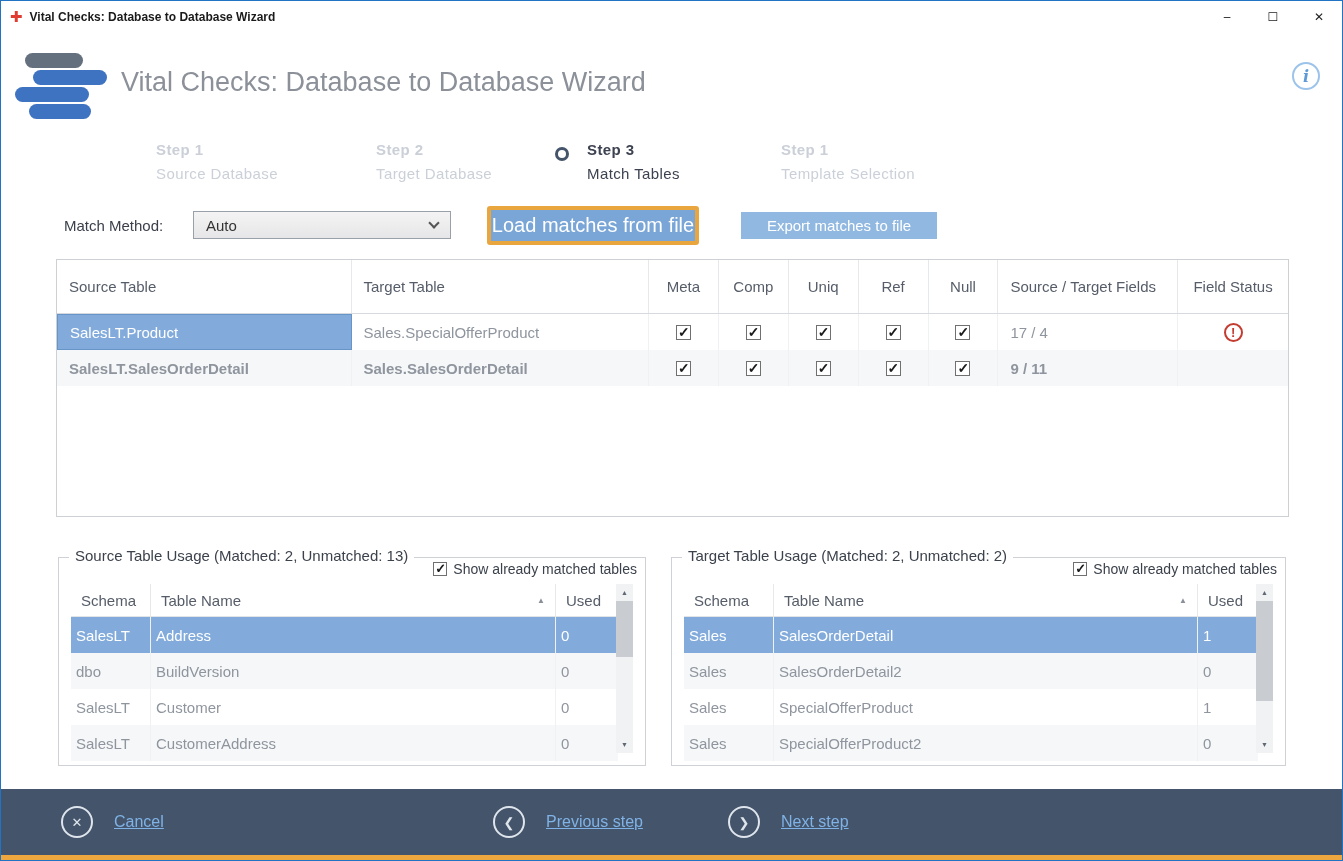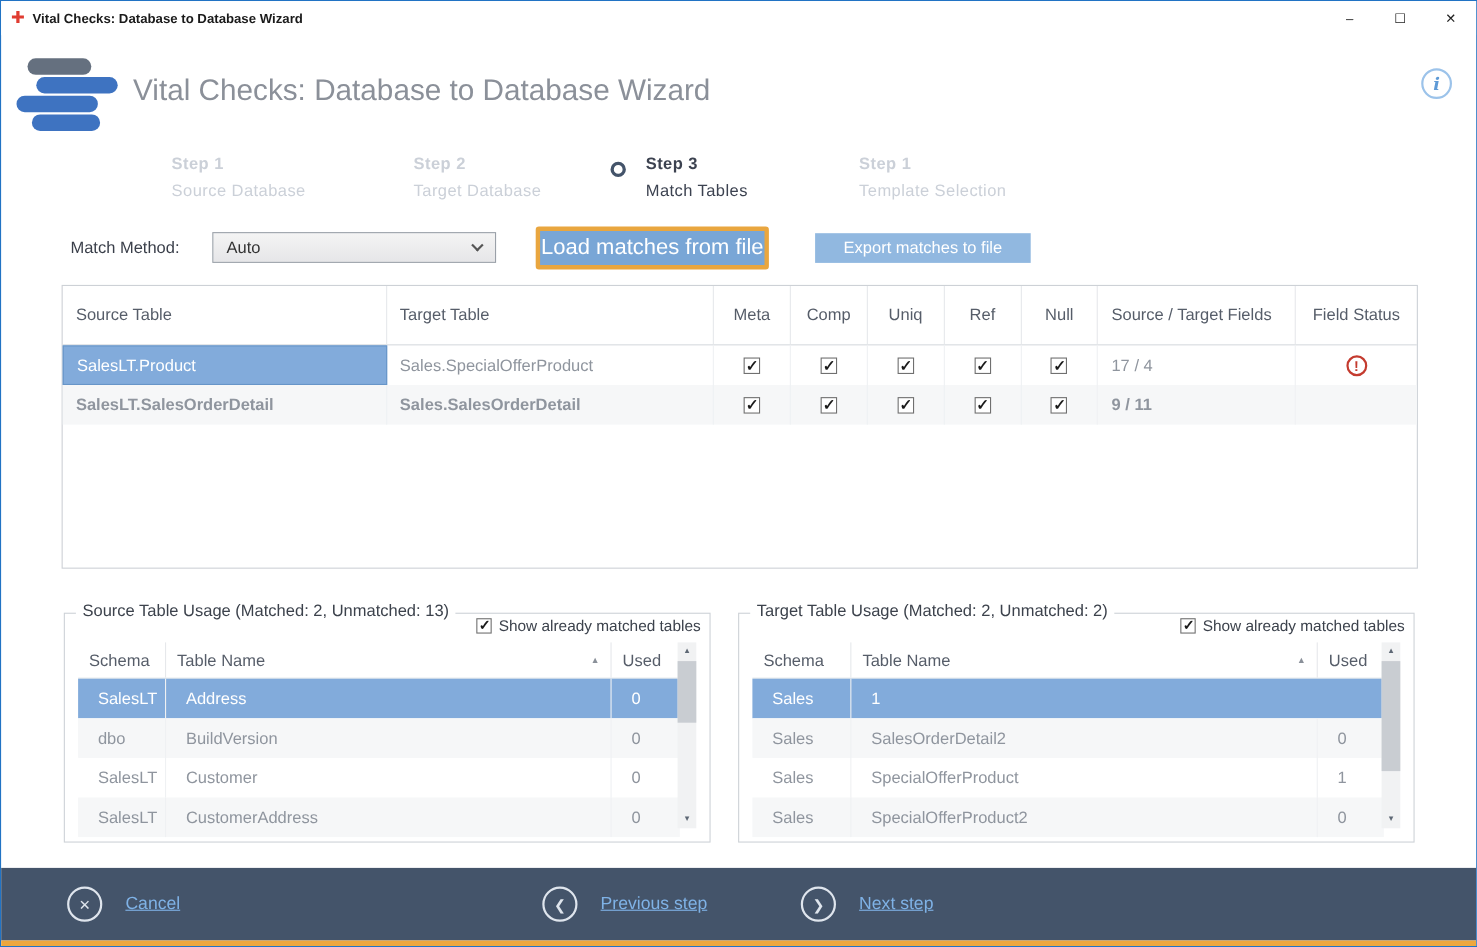--- a/index.html
+++ b/index.html
@@ -72,21 +72,21 @@
   .cb { width:14px; height:14px; border:1px solid #707070; background:#fff; position:relative; display:inline-block; }
   .cb.checked::after { content:"✓"; position:absolute; left:1px; top:-2px; font-size:13px; font-weight:700; color:#1a1a1a; }
   .u-table { position:absolute; left:12px; top:26px; }
   .u-header { display:flex; height:33px; border-bottom:1px solid #E2E5E8; font-size:15px; color:#565D69; }
   .u-hcell { display:flex; align-items:center; padding:0 10px; border-right:1px solid #E6E8EB; cursor:pointer; }
   .u-hcell:last-child { border-right:none; }
   .sort-asc { margin-left:auto; font-size:8px; color:#8A9099; }
   .u-row { display:flex; height:36px; font-size:15px; color:#8F959E; cursor:default; }
   .u-row.selected { background:#82ABDB; color:#fff; }
   .u-row.alt { background:#F6F7F8; }
-  .u-cell { display:flex; align-items:center; padding:0 18px; border-right:1px solid #EFF1F3; height:100%; overflow:hidden; white-space:nowrap; }
+  .u-cell { display:flex; align-items:center; padding:0 5px; border-right:1px solid #EFF1F3; height:100%; overflow:hidden; white-space:nowrap; }
   .u-cell:last-child { border-right:none; }
   .left  .u-schema { width:80px; } .left  .u-table-name { width:405px; } .left  .u-used { width:62px; }
   .right .u-schema { width:90px; } .right .u-table-name { width:424px; } .right .u-used { width:60px; }
   .scrollbar { position:absolute; top:26px; right:12px; bottom:12px; width:17px; background:#F1F2F3; display:flex; flex-direction:column; }
   .sb-btn { height:17px; display:flex; align-items:center; justify-content:center; font-size:7px; color:#5E6875; cursor:pointer; }
   .sb-thumb { background:#C9CDD2; margin:0; cursor:pointer; }
   .left  .sb-thumb { height:56px; }
   .right .sb-thumb { height:100px; }
 
   
@@ -269,20 +269,21 @@
         <div class="u-hcell u-schema">Schema</div>
         <div class="u-hcell u-table-name">
           <span>Table Name</span>
           <span class="sort-asc">▲</span>
         </div>
         <div class="u-hcell u-used">Used</div>
       </div>
       <div>
           <div class="u-row selected">
             <div class="u-cell u-schema">Sales</div>
+            <div class="u-cell u-table-name">SalesOrderDetail</div>
             <div class="u-cell u-used">1</div>
           </div>
           <div class="u-row alt">
             <div class="u-cell u-schema">Sales</div>
             <div class="u-cell u-table-name">SalesOrderDetail2</div>
             <div class="u-cell u-used">0</div>
           </div>
           <div class="u-row">
             <div class="u-cell u-schema">Sales</div>
             <div class="u-cell u-table-name">SpecialOfferProduct</div>

